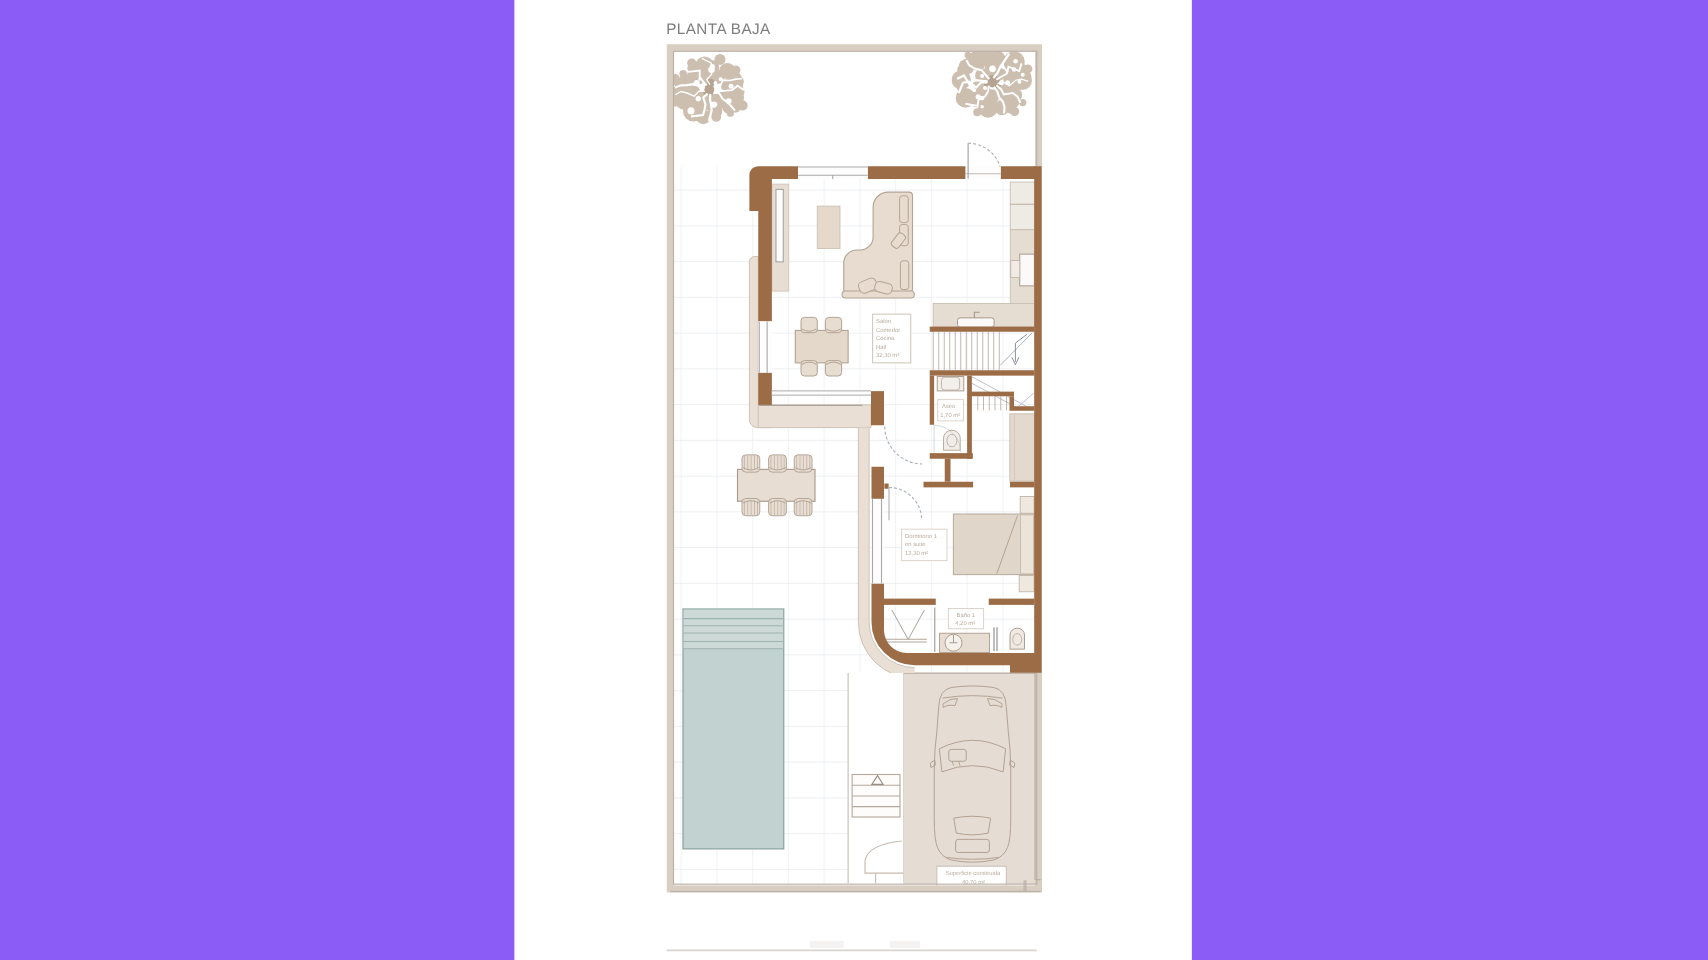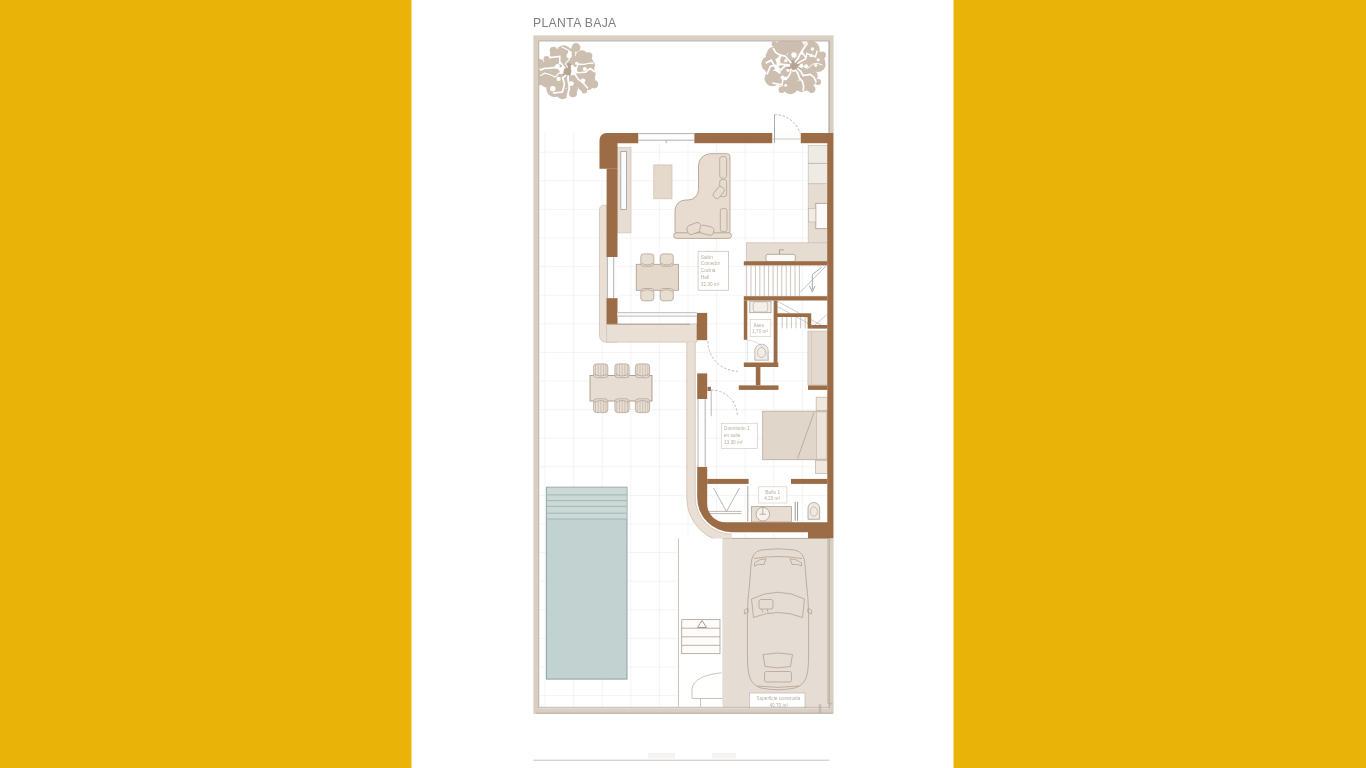--- a/index.html
+++ b/index.html
@@ -1,16 +1,16 @@
 <!DOCTYPE html>
 <html><head>
 <meta charset="utf-8">
 <style>
   html,body{margin:0;padding:0;background:#000;}
-  .stage{position:relative;width:1366px;height:768px;background:#eab308;overflow:hidden;}
+  .stage{position:relative;width:1366px;height:768px;background:#8b5cf6;overflow:hidden;}
   svg{position:absolute;top:0;left:0;}
   text{font-family:"Liberation Sans",sans-serif;}
 </style>
 </head>
 <body>
 <div class="stage">
 <svg width="1366" height="768" viewBox="0 0 1366 768">
   <defs>
     <pattern id="grid" patternUnits="userSpaceOnUse" x="544.5" y="65.9" width="28.6" height="28.6">
       <path d="M0,0 H28.6 M0,0 V28.6" stroke="#e8eaef" stroke-width="1" fill="none"></path>

